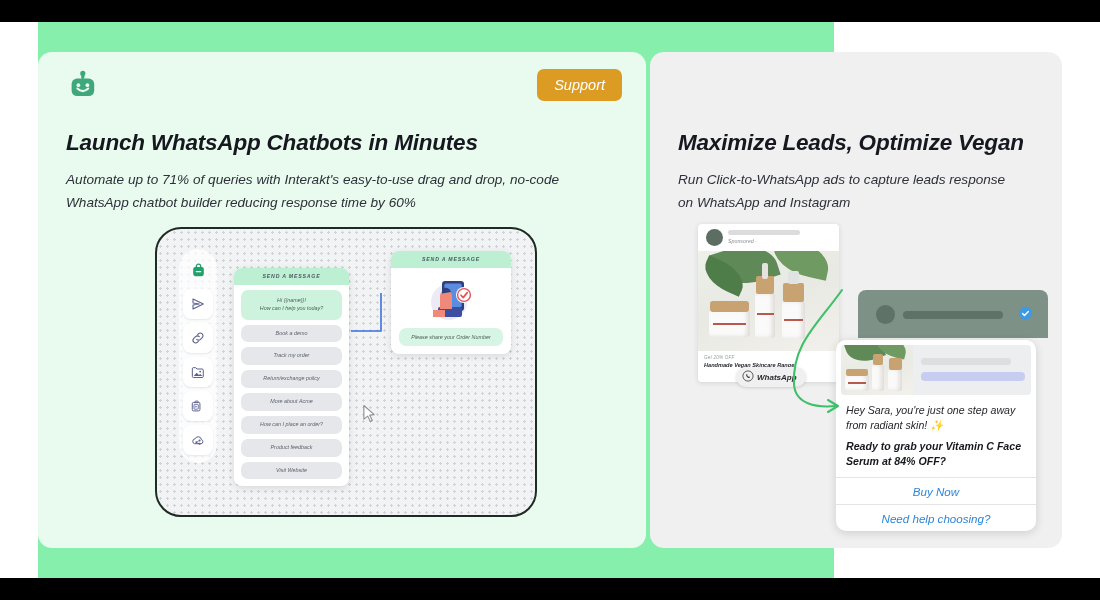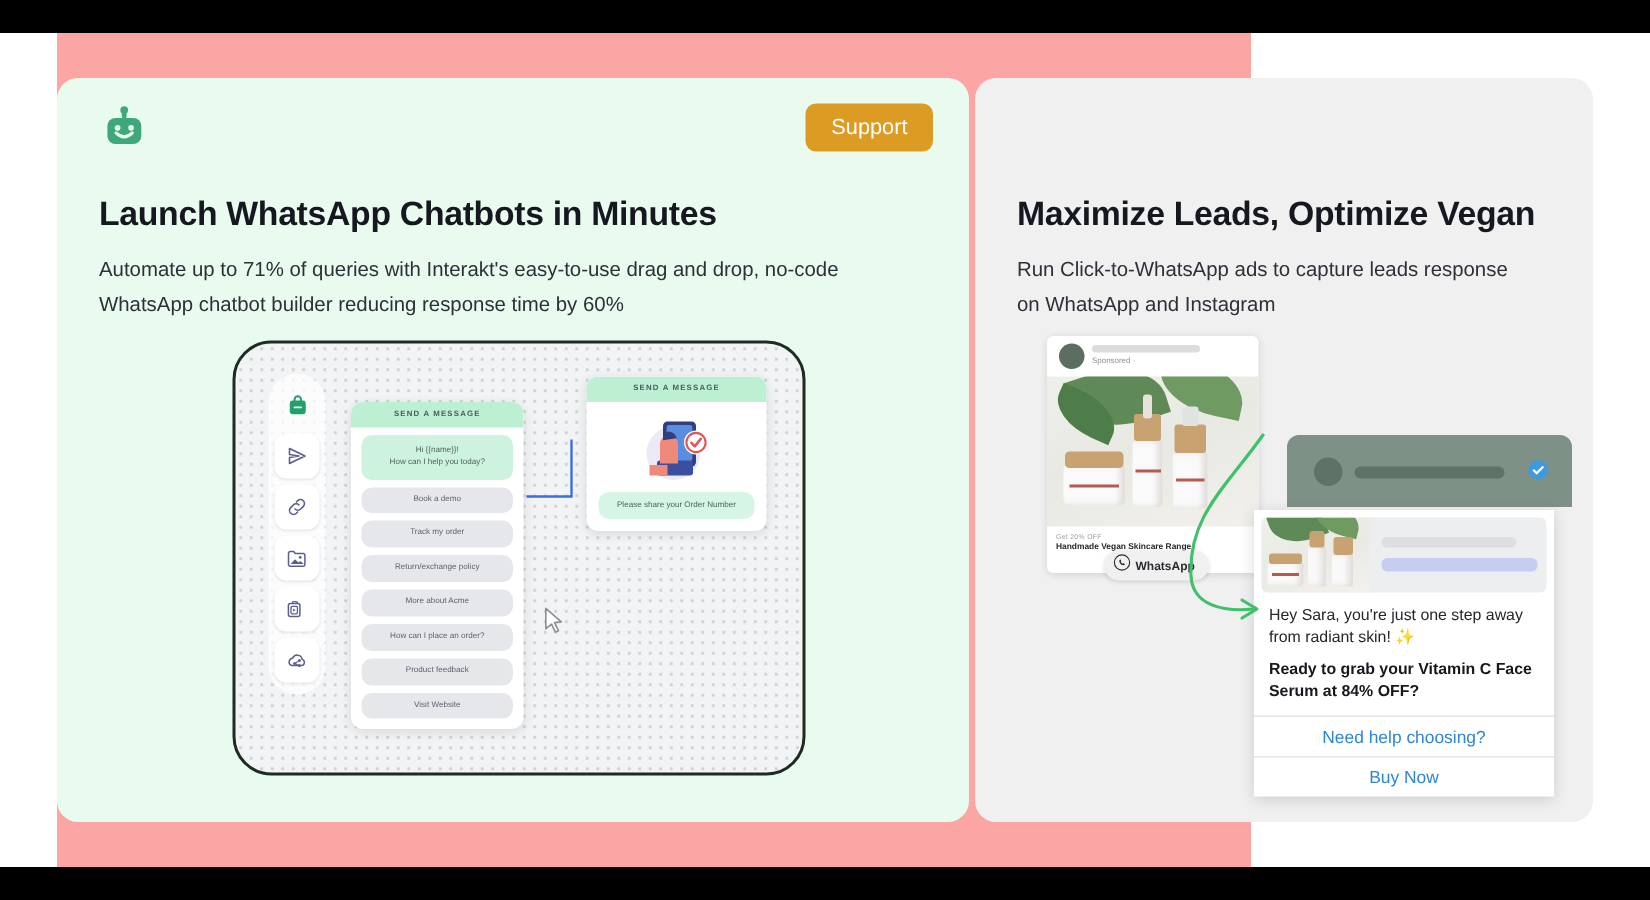--- a/index.html
+++ b/index.html
@@ -8,21 +8,22 @@
     background: #ffffff;
     font-family: "Liberation Sans", sans-serif;
     overflow: hidden;
   }
 
   
   #frame {
     position: absolute;
     left: 0; top: 0;
     width: 872px; height: 600px;
-    background: #fca5a5;
+    background: #86efac;
+    font-style: italic;
   }
   .frame-bar {
     position: absolute; left: 0; width: 1100px; height: 22px;
     background: #000000;
   }
   .frame-bar.top { top: 0; }
   .frame-bar.bottom { bottom: 0; }
   .frame-side {
     position: absolute; top: 22px; height: 556px; width: 38px;
     background: #ffffff;
@@ -279,21 +280,21 @@
   #verified {
     position: absolute; right: 14px; top: 15px;
     width: 17px; height: 17px;
   }
 
   #chat-card {
     position: absolute;
     left: 186px; top: 288px;
     width: 200px;
     background: #ffffff;
-    border-radius: 0;
+    border-radius: 10px;
     box-shadow: 0 2px 9px rgba(35,40,50,0.17);
     overflow: hidden;
   }
   #chat-media {
     margin: 5px 5px 0 5px;
     height: 50px;
     background: #eceef0;
     border-radius: 4px;
     position: relative;
     overflow: hidden;
@@ -516,22 +517,22 @@
             <span class="jar" style="left:47px;top:24px;width:14px;height:22px;border-radius:2px"></span>
             <span class="cap" style="left:48px;top:13px;width:13px;height:12px"></span>
           </span>
           <span id="chat-line1"></span>
           <span id="chat-line2"></span>
         </div>
         <div id="chat-body">
           <div id="chat-msg">Hey Sara, you're just one step away from radiant skin! ✨</div>
           <div id="chat-offer">Ready to grab your Vitamin C Face Serum at 84% OFF?</div>
         </div>
+        <div class="chat-btn">Buy Now</div>
         <div class="chat-btn">Need help choosing?</div>
-        <div class="chat-btn">Buy Now</div>
       </div>
 
       <span id="green-arrow">
         <svg viewBox="0 0 70 130" width="70" height="130">
           <path d="M58 6 C 34 40, 8 60, 10 100 C 11 120, 32 124, 52 122" fill="none" stroke="#3fc06a" stroke-width="2.1" stroke-linecap="round"></path>
           <path d="M44 116 l10 6 -10 6" fill="none" stroke="#3fc06a" stroke-width="2.1" stroke-linecap="round" stroke-linejoin="round"></path>
         </svg>
       </span>
     </section>
 

